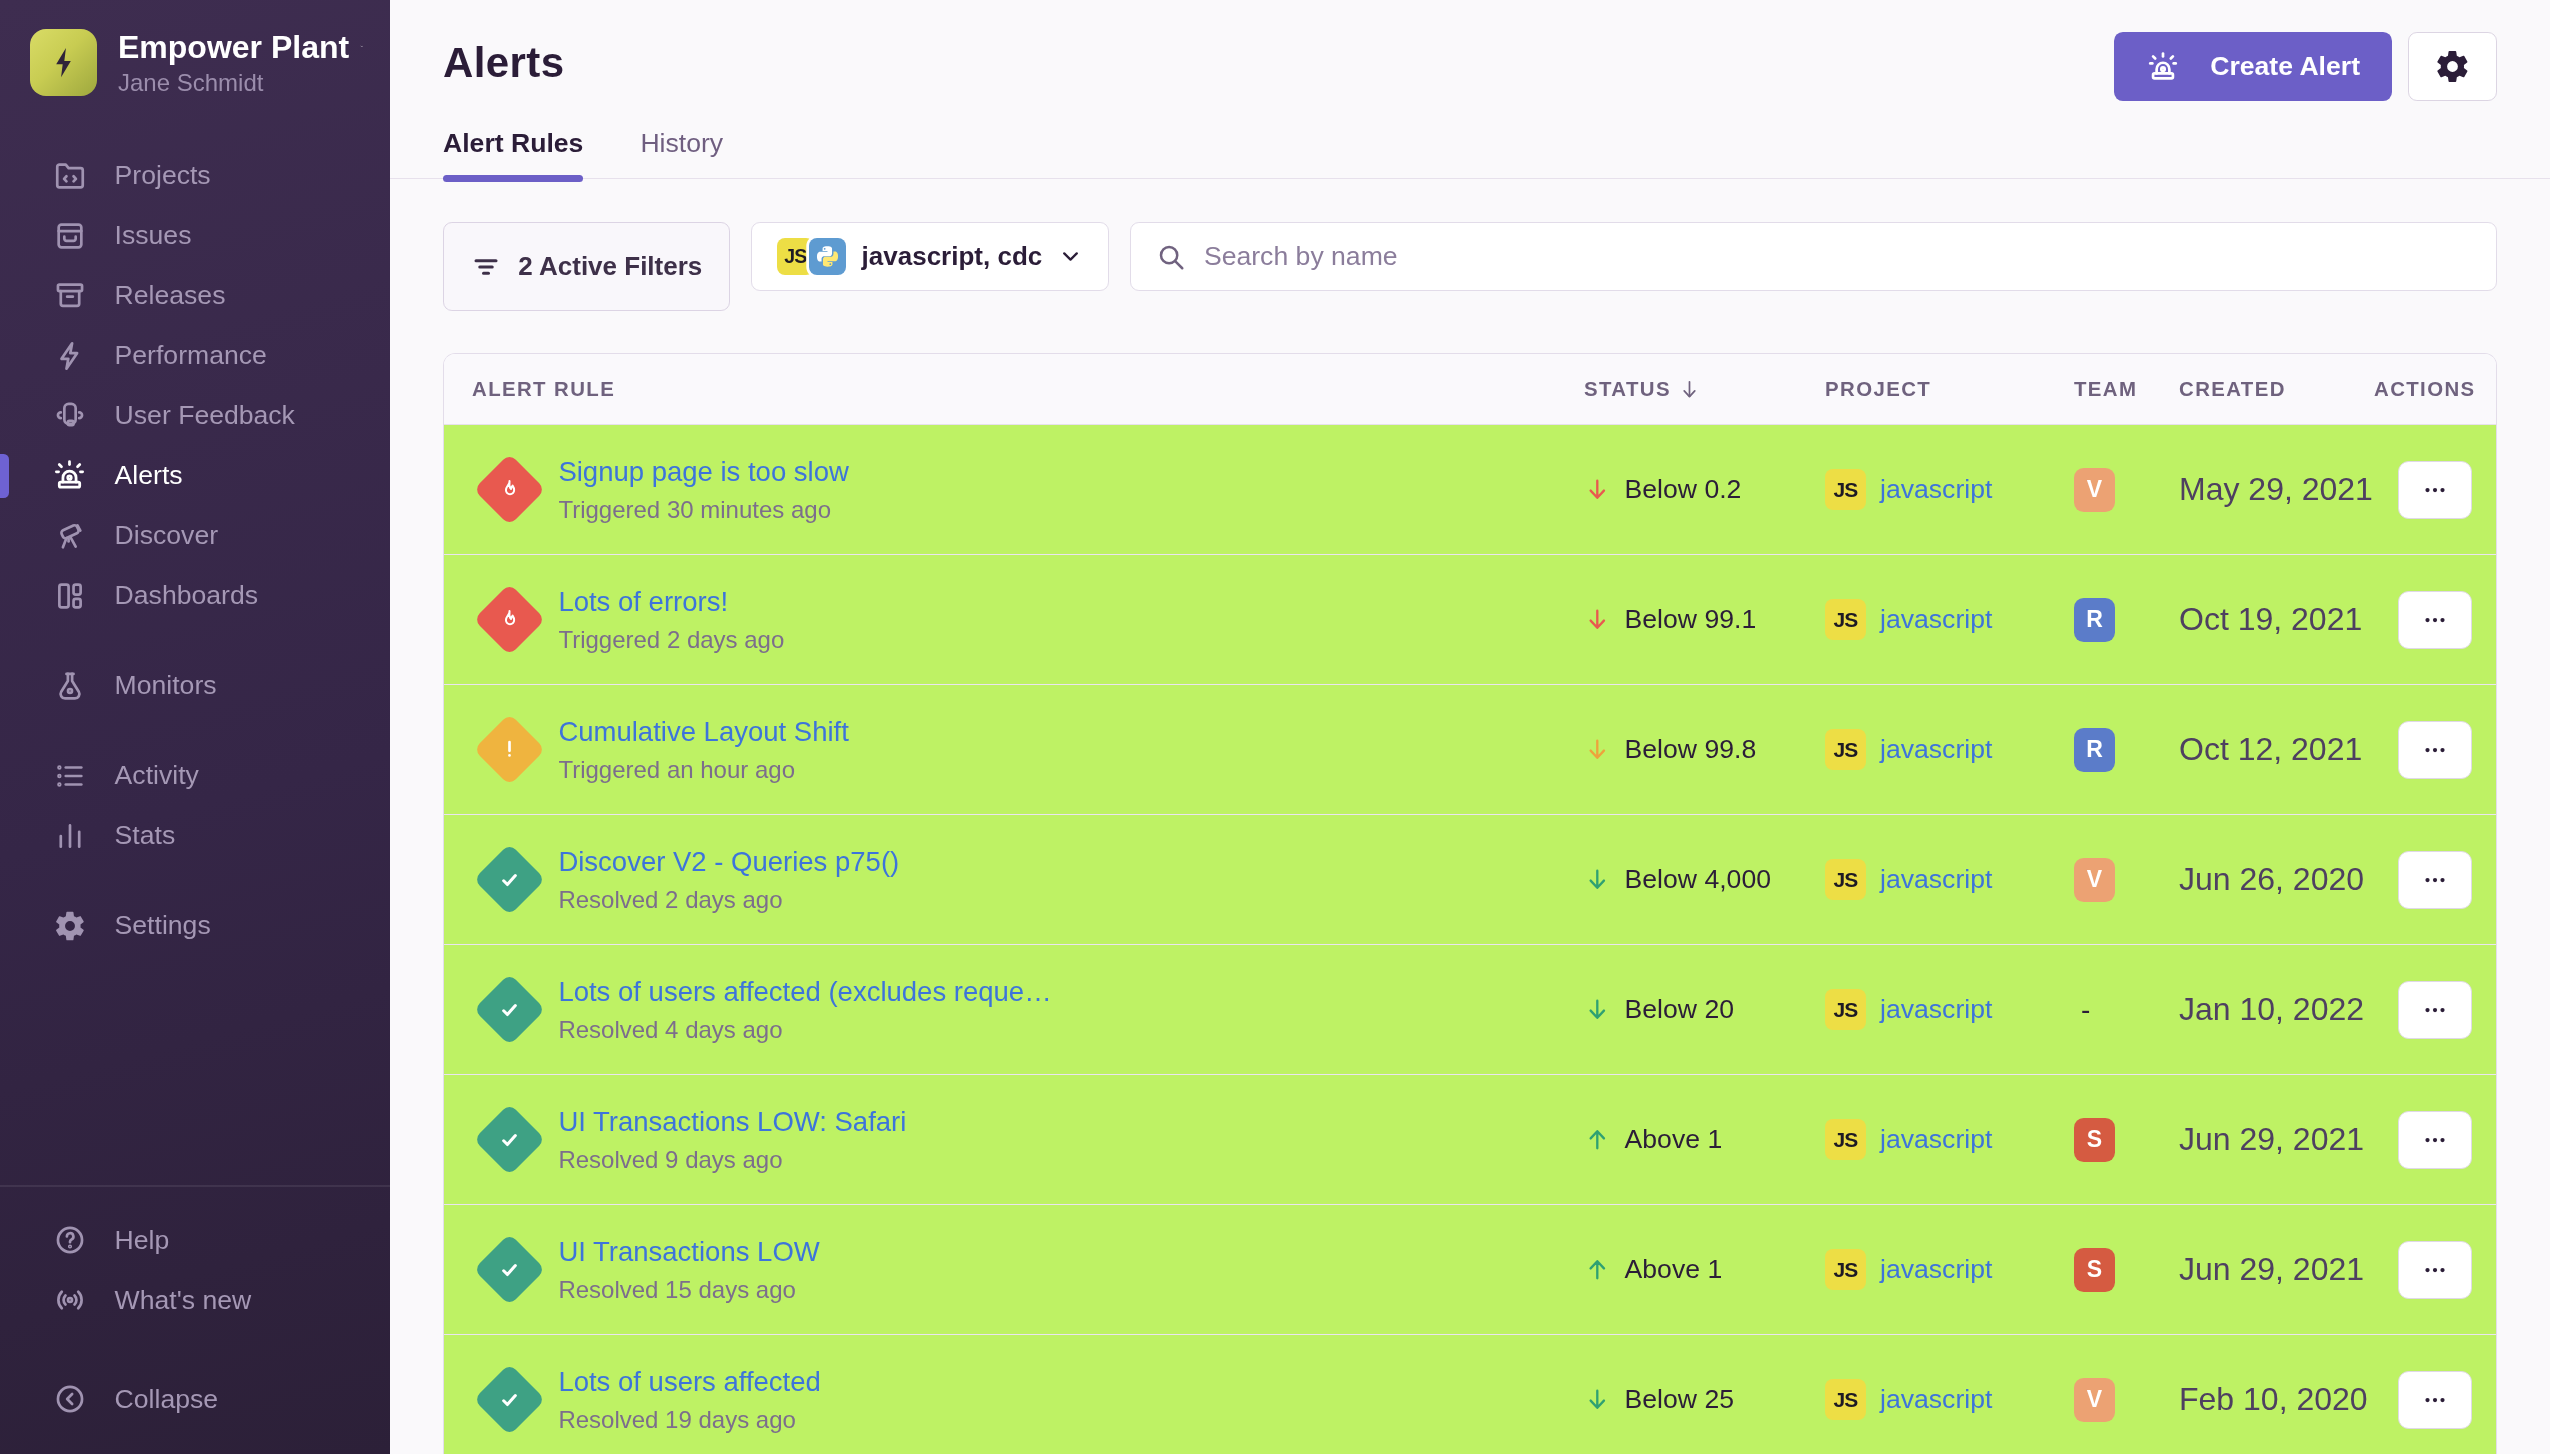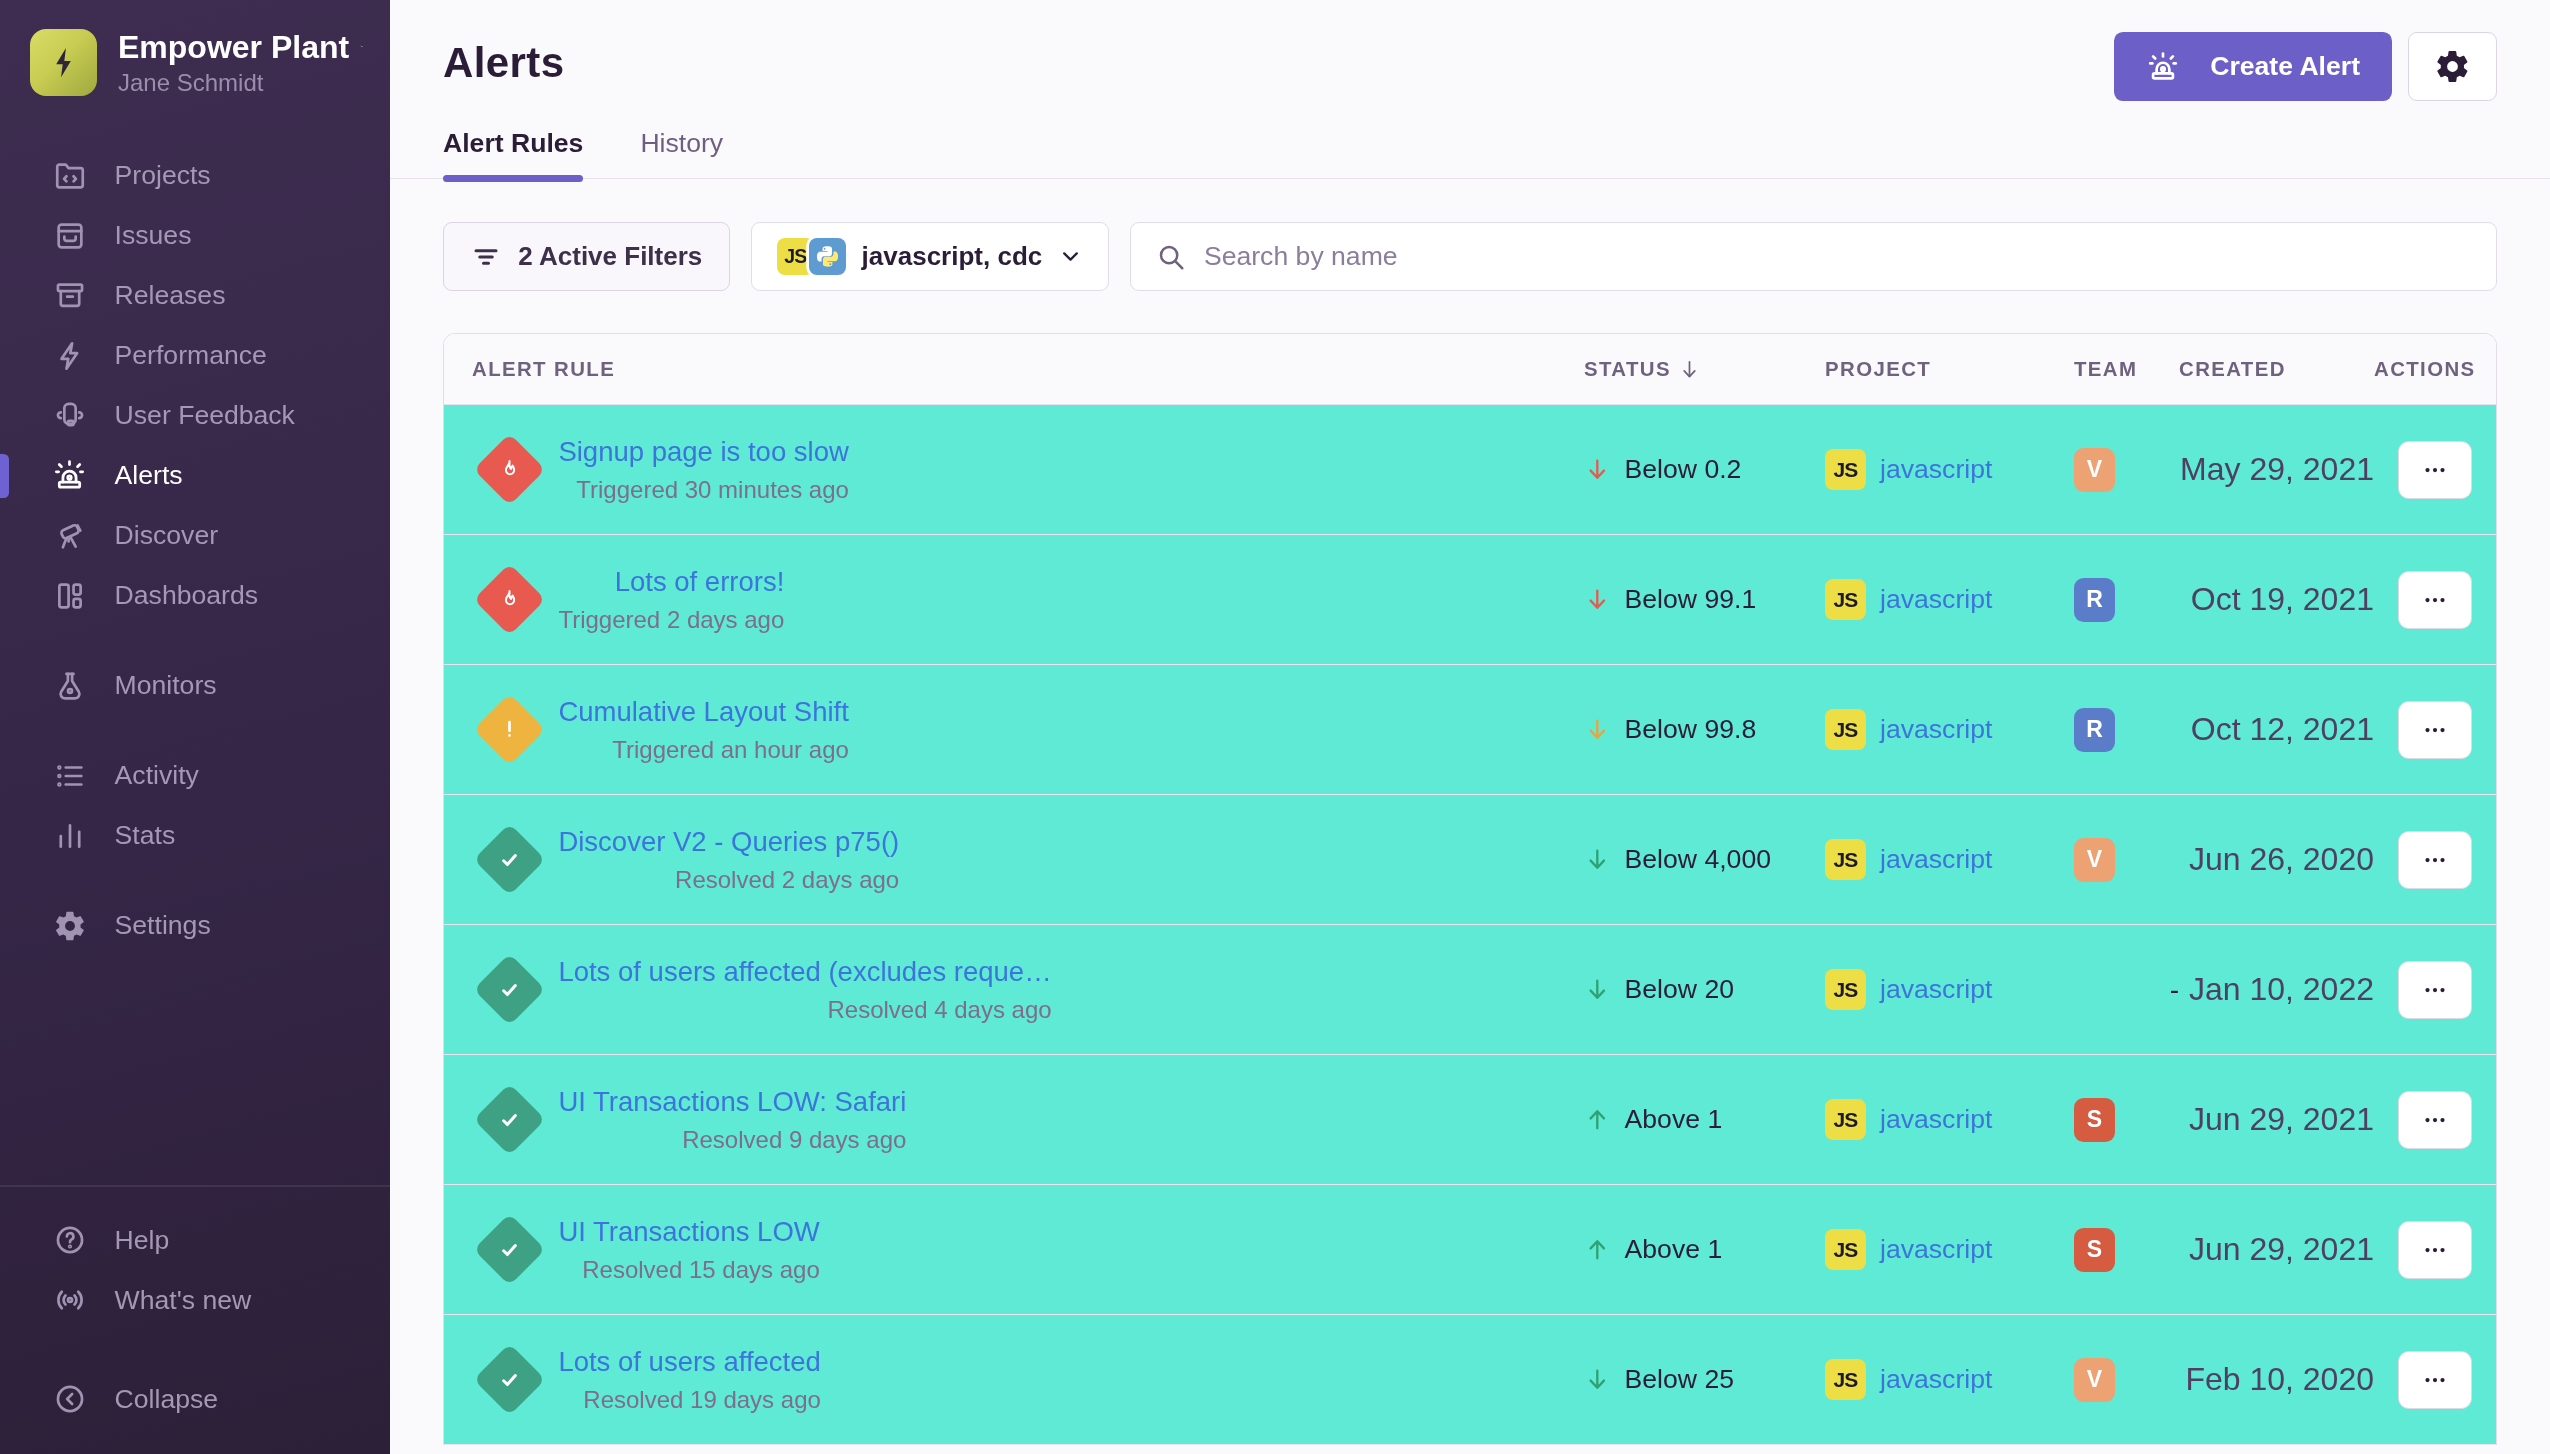--- a/index.html
+++ b/index.html
@@ -83,21 +83,21 @@
     font-size:26.6px; padding-bottom:19.5px; color:#6F5E80; cursor:pointer; position:relative;
   }
   .tab.active { color:#2B1D38; font-weight:bold; }
   .tab.active::after {
     content:""; position:absolute; left:0; right:0; bottom:-3.5px; height:6.2px;
     background:#6C5FC7; border-radius:3.5px;
   }
 
   .filter-row { display:flex; gap:21px; padding:43px 53px 34px 53px; }
   .btn-filters {
-    height:69px; display:flex; align-items:center; gap:17.7px; padding:0 26.6px;
+    height:89px; display:flex; align-items:center; gap:17.7px; padding:0 26.6px;
     background:#F9F7FB; border:1.8px solid #DCD4E4; border-radius:8.9px;
     font-size:26px; font-weight:bold; color:#3E3049; cursor:pointer;
   }
   .btn-project {
     height:69px; display:flex; align-items:center; gap:16px; padding:0 25px;
     background:#FFFFFF; border:1.8px solid #E2DCE9; border-radius:8.9px;
     font-size:26px; font-weight:bold; color:#2B1D38; cursor:pointer;
   }
   .proj-badges { display:flex; align-items:center; }
   .badge-js {
@@ -130,21 +130,21 @@
     display:grid;
     grid-template-columns:1fr 241px 249px 105px 195px 122px;
     align-items:center;
   }
   .thead {
     height:71px; background:#FAF9FC; border-bottom:1.8px solid #E7E1EC;
     color:#6F627E; font-size:20.4px; font-weight:bold; letter-spacing:1.4px;
   }
   .th { display:flex; align-items:center; gap:7px; }
   .th:first-child { padding-left:28px; }
-  .row { height:130px; border-bottom:1.8px solid #EAE5F0; background:#5eead4;text-align:right; }
+  .row { height:130px; border-bottom:1.8px solid #EAE5F0; background:#bef264; }
   .cell-rule { display:flex; align-items:center; gap:12.4px; padding-left:28px; min-width:0; }
   .diamond-wrap { width:74px; height:74px; flex:none; display:flex; align-items:center; justify-content:center; }
   .diamond {
     width:51px; height:51px; border-radius:8.9px; transform:rotate(45deg);
     display:flex; align-items:center; justify-content:center;
   }
   .diamond > * { transform:rotate(-45deg); }
   .diamond.critical { background:#E8594F; }
   .diamond.warning  { background:#EFB43F; }
   .diamond.resolved { background:#3EA184; }

